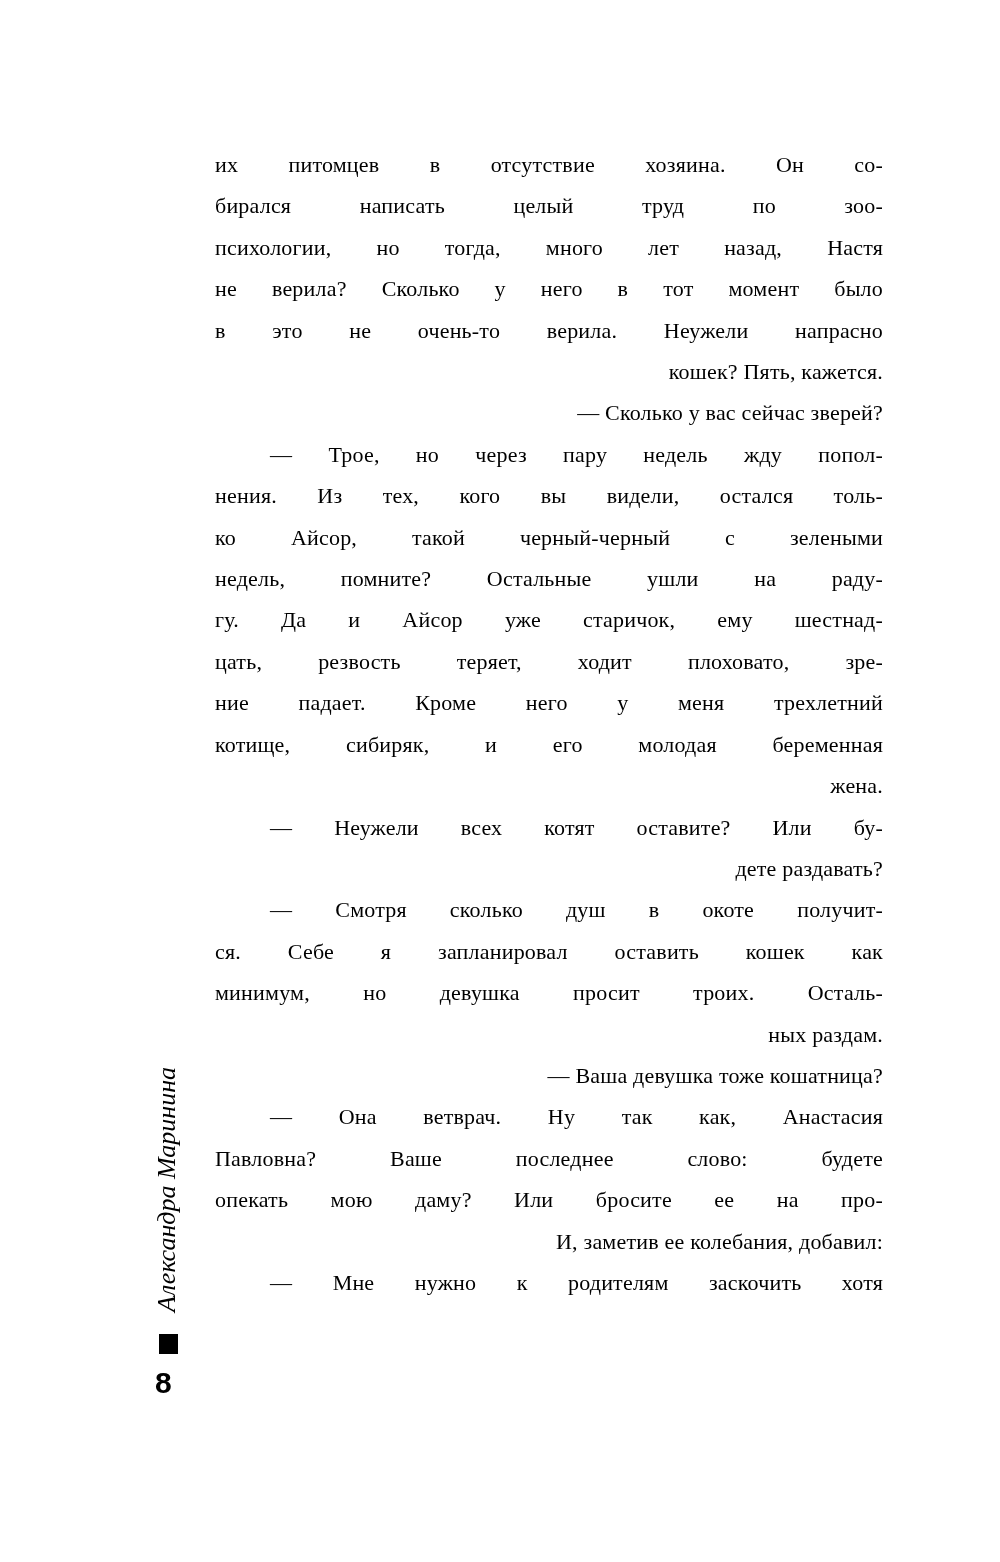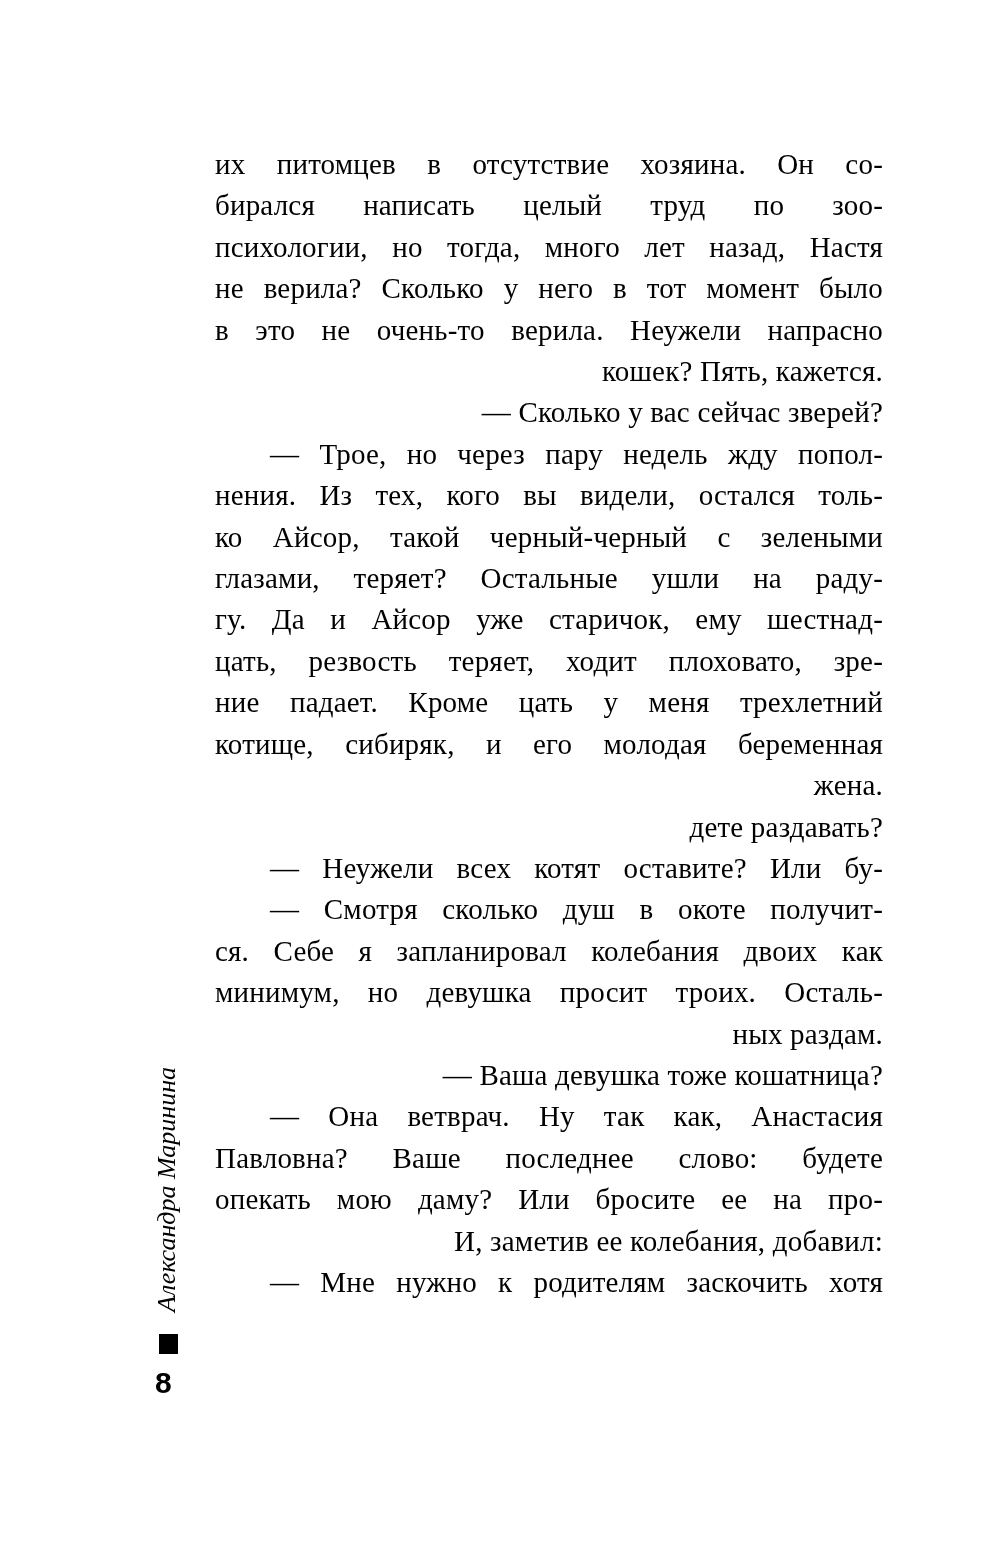--- a/index.html
+++ b/index.html
@@ -13,21 +13,21 @@
     height: 1562px;
     background: #ffffff;
     overflow: hidden;
     font-family: "Liberation Serif", serif;
   }
   .text-block {
     position: absolute;
     left: 215px;
     top: 144px;
     width: 668px;
-    font-size: 29px;
+    font-size: 22px;
     line-height: 41.4px;
     color: #000000;
     letter-spacing: 0.2px;
   }
   .line {
     text-align: right;
   }
   .line.j {
     text-align: justify;
     text-align-last: justify;
@@ -79,30 +79,30 @@
       <div class="line j">их питомцев в отсутствие хозяина. Он со-</div>
       <div class="line j">бирался написать целый труд по зоо-</div>
       <div class="line j">психологии, но тогда, много лет назад, Настя</div>
       <div class="line j">не верила? Сколько у него в тот момент было</div>
       <div class="line j">в это не очень-то верила. Неужели напрасно</div>
       <div class="line">кошек? Пять, кажется.</div>
       <div class="line indent">— Сколько у вас сейчас зверей?</div>
       <div class="line indent j">— Трое, но через пару недель жду попол-</div>
       <div class="line j">нения. Из тех, кого вы видели, остался толь-</div>
       <div class="line j">ко Айсор, такой черный-черный с зелеными</div>
-      <div class="line j">глазами, теряет? Остальные ушли на раду-</div>
+      <div class="line j">недель, помните? Остальные ушли на раду-</div>
       <div class="line j">гу. Да и Айсор уже старичок, ему шестнад-</div>
       <div class="line j">цать, резвость теряет, ходит плоховато, зре-</div>
-      <div class="line j">ние падает. Кроме цать у меня трехлетний</div>
+      <div class="line j">ние падает. Кроме него у меня трехлетний</div>
       <div class="line j">котище, сибиряк, и его молодая беременная</div>
       <div class="line">жена.</div>
+      <div class="line indent j">— Неужели всех котят оставите? Или бу-</div>
       <div class="line">дете раздавать?</div>
-      <div class="line indent j">— Неужели всех котят оставите? Или бу-</div>
       <div class="line indent j">— Смотря сколько душ в окоте получит-</div>
-      <div class="line j">ся. Себе я запланировал колебания двоих как</div>
+      <div class="line j">ся. Себе я запланировал оставить кошек как</div>
       <div class="line j">минимум, но девушка просит троих. Осталь-</div>
       <div class="line">ных раздам.</div>
       <div class="line indent">— Ваша девушка тоже кошатница?</div>
       <div class="line indent j">— Она ветврач. Ну так как, Анастасия</div>
       <div class="line j">Павловна? Ваше последнее слово: будете</div>
       <div class="line j">опекать мою даму? Или бросите ее на про-</div>
       <div class="line indent">И, заметив ее колебания, добавил:</div>
       <div class="line indent j">— Мне нужно к родителям заскочить хотя</div>
     </div>
 

